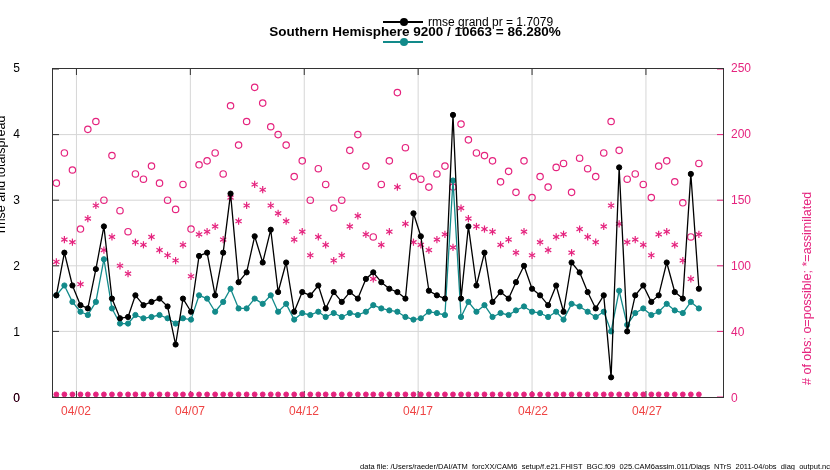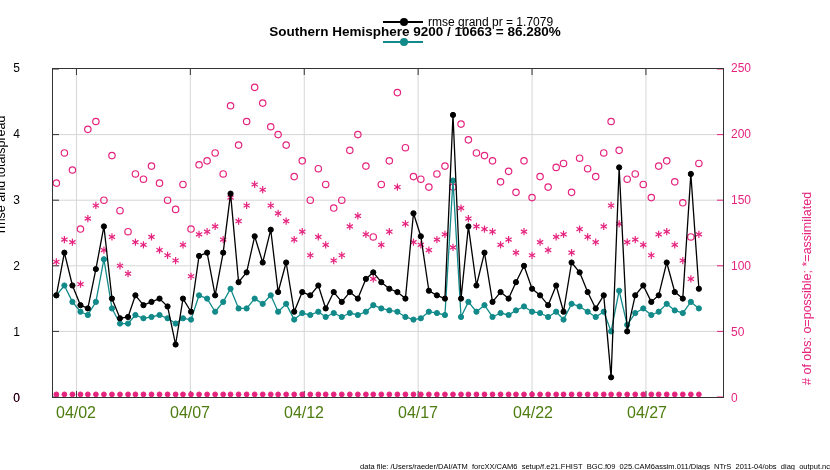--- a/index.html
+++ b/index.html
@@ -64,22 +64,22 @@
   }
   .ylab-right-text {
     position: absolute;
     font-size: 12px;
     color: #e5237e;
     transform: translateY(-50%);
     white-space: nowrap;
   }
   .xlab-text {
     position: absolute;
-    font-size: 16px;
-    color: #4d7c0f;
+    font-size: 12px;
+    color: #ef4444;
     transform: translateX(-50%);
     white-space: nowrap;
   }
   .xaxis-title {
     position: absolute;
     top: 429px;
     left: 0;
     width: 830px;
     text-align: center;
     font-size: 12.5px;
@@ -147,21 +147,21 @@
 
   <div class="ylab-right-text" style="left:20px;top:398px;transform:translate(-100%,-50%)">0</div>
   <div class="ylab-right-text" style="left:20px;top:332px;transform:translate(-100%,-50%);color:#000">1</div>
   <div class="ylab-right-text" style="left:20px;top:266px;transform:translate(-100%,-50%);color:#000">2</div>
   <div class="ylab-right-text" style="left:20px;top:200px;transform:translate(-100%,-50%);color:#000">3</div>
   <div class="ylab-right-text" style="left:20px;top:134px;transform:translate(-100%,-50%);color:#000">4</div>
   <div class="ylab-right-text" style="left:20px;top:68px;transform:translate(-100%,-50%);color:#000">5</div>
   <div class="ylab-right-text" style="left:20px;top:398px;transform:translate(-100%,-50%);color:#000">0</div>
 
   <div class="ylab-right-text" style="left:731px;top:398px">0</div>
-  <div class="ylab-right-text" style="left:731px;top:332px">50</div>
+  <div class="ylab-right-text" style="left:731px;top:332px">40</div>
   <div class="ylab-right-text" style="left:731px;top:266px">100</div>
   <div class="ylab-right-text" style="left:731px;top:200px">150</div>
   <div class="ylab-right-text" style="left:731px;top:134px">200</div>
   <div class="ylab-right-text" style="left:731px;top:68px">250</div>
 
   <div class="xlab-text" style="left:76px;top:404px">04/02</div>
   <div class="xlab-text" style="left:190px;top:404px">04/07</div>
   <div class="xlab-text" style="left:304px;top:404px">04/12</div>
   <div class="xlab-text" style="left:418px;top:404px">04/17</div>
   <div class="xlab-text" style="left:533px;top:404px">04/22</div>

